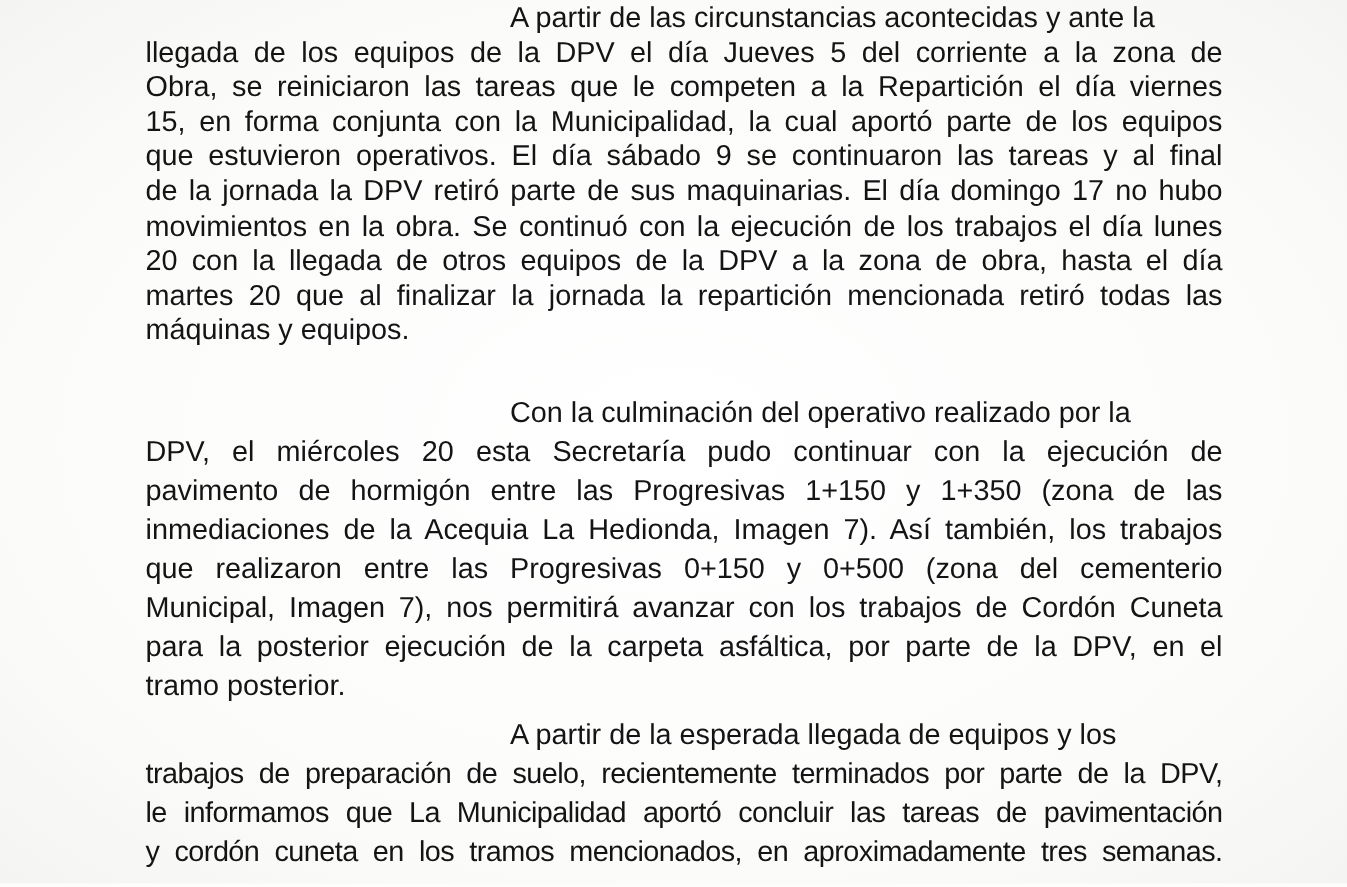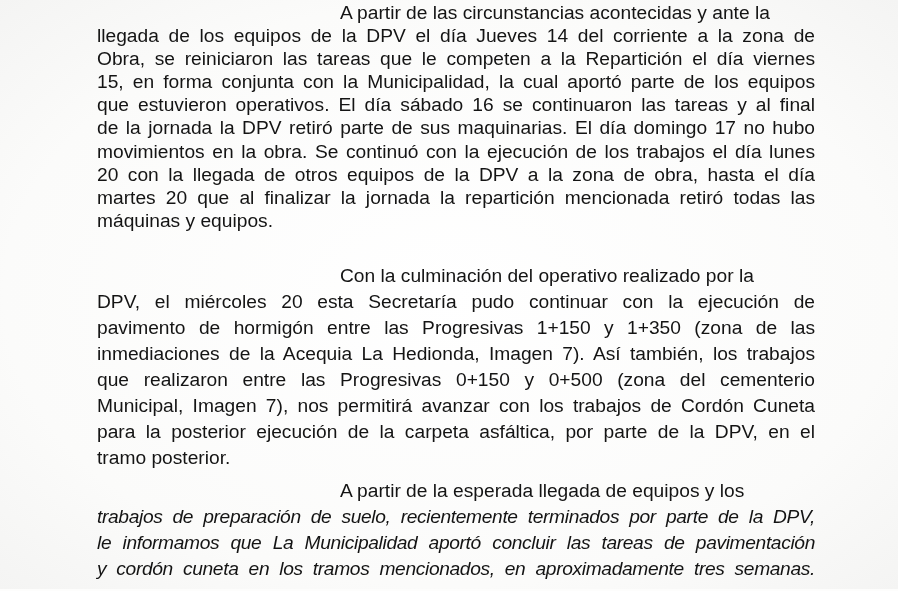--- a/index.html
+++ b/index.html
@@ -21,33 +21,33 @@
     height:24px;
     font-size:19.2px;
     line-height:24px;
     white-space:nowrap;
     text-align:justify;
     text-align-last:justify;
     letter-spacing:0px;
   }
   .line.first { left:340px; width:452px; text-align:left; text-align-last:left; }
   .line.last { text-align:left; text-align-last:left; }
-  .line.tight { letter-spacing:-0.35px;font-style:italic; }
+  .line.tight { letter-spacing:-0.35px; }
 </style>
 </head>
 <body>
 
 <div class="page">
 
   <div>
     <div class="line first" style="top:1px">A partir de las circunstancias acontecidas y ante la</div>
-    <div class="line" style="top:24px">llegada de los equipos de la DPV el día Jueves 14 del corriente a la zona de</div>
+    <div class="line" style="top:24px">llegada de los equipos de la DPV el día Jueves 5 del corriente a la zona de</div>
     <div class="line" style="top:47px">Obra, se reiniciaron las tareas que le competen a la Repartición el día viernes</div>
     <div class="line" style="top:70px">15, en forma conjunta con la Municipalidad, la cual aportó parte de los equipos</div>
-    <div class="line" style="top:93px">que estuvieron operativos. El día sábado 16 se continuaron las tareas y al final</div>
+    <div class="line" style="top:93px">que estuvieron operativos. El día sábado 9 se continuaron las tareas y al final</div>
     <div class="line" style="top:116px">de la jornada la DPV retiró parte de sus maquinarias. El día domingo 17 no hubo</div>
     <div class="line" style="top:140px">movimientos en la obra. Se continuó con la ejecución de los trabajos el día lunes</div>
     <div class="line" style="top:163px">20 con la llegada de otros equipos de la DPV a la zona de obra, hasta el día</div>
     <div class="line" style="top:186px">martes 20 que al finalizar la jornada la repartición mencionada retiró todas las</div>
     <div class="line last" style="top:209px">máquinas y equipos.</div>
   </div>
 
   <div>
     <div class="line first" style="top:264px">Con la culminación del operativo realizado por la</div>
     <div class="line" style="top:290px">DPV, el miércoles 20 esta Secretaría pudo continuar con la ejecución de</div>

